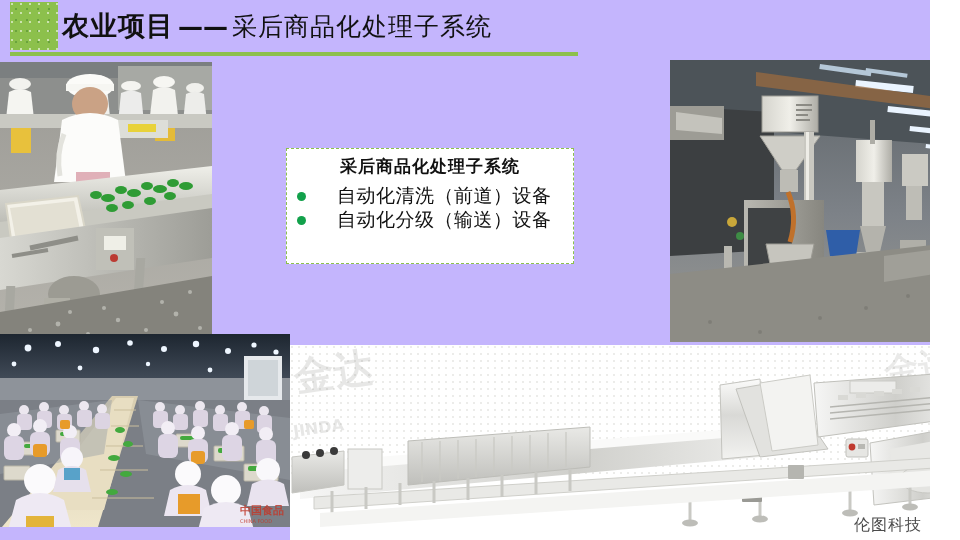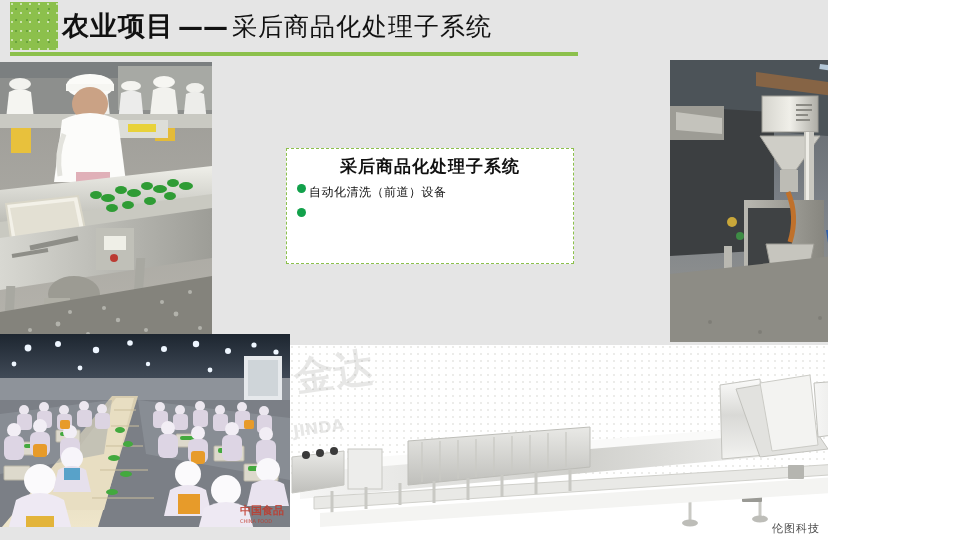--- a/index.html
+++ b/index.html
@@ -3,21 +3,21 @@
 <meta charset="utf-8">
 <title>农业项目 —— 采后商品化处理子系统</title>
 <style>
   html,body{margin:0;padding:0;}
   body{
     width:960px;height:540px;overflow:hidden;
     background:#ffffff;
     font-family:"Liberation Sans","DejaVu Sans",sans-serif;
     position:relative;
   }
-  .slide{position:relative;width:828px;height:540px;background:#e5e5e5;overflow:hidden;}
+  .slide{position:relative;width:930px;height:540px;background:#c4b5fd;overflow:hidden;}
 
   
   .title-band{position:absolute;left:0;top:0;width:960px;height:56px;}
   .title-block{
     position:absolute;left:10px;top:2px;width:48px;height:48px;
     background:#8cc04c;
     background-image:
       radial-gradient(circle at 2px 2px, rgba(255,255,255,.55) 0.8px, transparent 1px),
       radial-gradient(circle at 6px 7px, rgba(40,110,30,.35) 0.8px, transparent 1px);
     background-size:9px 9px,11px 11px;
@@ -63,34 +63,34 @@
     border:1px dashed #8cc04c;background:#ffffff;
     box-sizing:border-box;
   }
   .callout-title{
     text-align:center;margin-top:6px;
     font-family:"DejaVu Serif","Liberation Serif",serif;
     font-weight:bold;font-size:17px;color:#111;letter-spacing:1px;
   }
   .callout-list{list-style:none;margin:6px 0 0 0;padding:0 0 0 10px;}
   .callout-list li{
-    display:flex;align-items:flex-start;height:24px;
+    display:flex;align-items:center;height:24px;
     font-family:"DejaVu Serif","Liberation Serif",serif;
-    font-size:12px;color:#111;letter-spacing:0.5px;white-space:nowrap;
+    font-size:19px;color:#111;letter-spacing:0.5px;white-space:nowrap;gap:28px;
   }
   .bullet{
     display:inline-block;width:9px;height:9px;border-radius:50%;
     background:#12a14b;margin-right:3px;flex:none;
   }
 
   
   .footer{
     position:absolute;right:8px;bottom:4px;
     font-family:"DejaVu Sans","Liberation Sans",sans-serif;
-    font-size:11px;color:#4b4b4b;letter-spacing:1px;
+    font-size:16px;color:#4b4b4b;letter-spacing:1px;
   }
 </style>
 </head>
 <body>
 
 <div class="slide">
 
   <div class="title-band">
     <div class="title-block"></div>
     <div class="title-text">
@@ -604,19 +604,20 @@
 
   <div class="callout">
     <div class="callout-title">采后商品化处理子系统</div>
     <ul class="callout-list">
       <li>
         <span class="bullet"></span>
         <span>自动化清洗（前道）设备</span>
       </li>
       <li>
         <span class="bullet"></span>
+        <span>自动化分级（输送）设备</span>
       </li>
     </ul>
   </div>
 
   <div class="footer">伦图科技</div>
 
 </div>
 
 </body></html>

